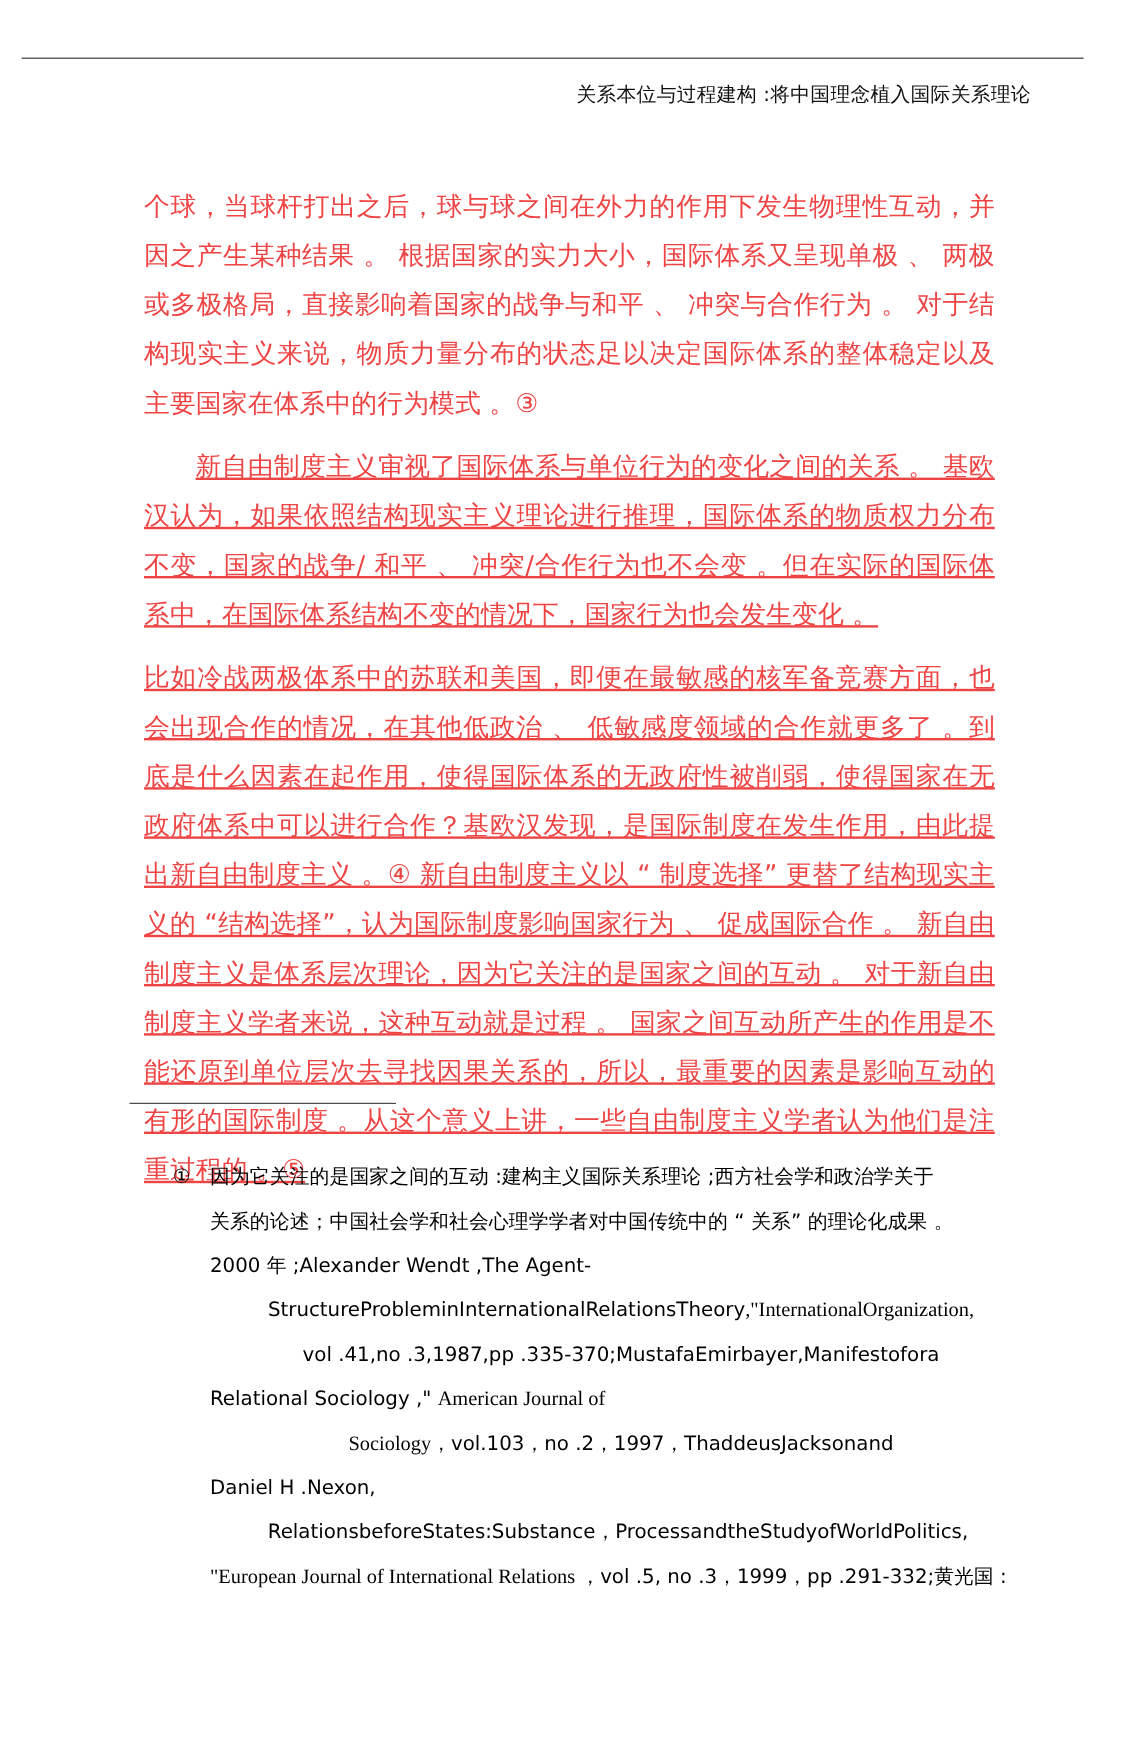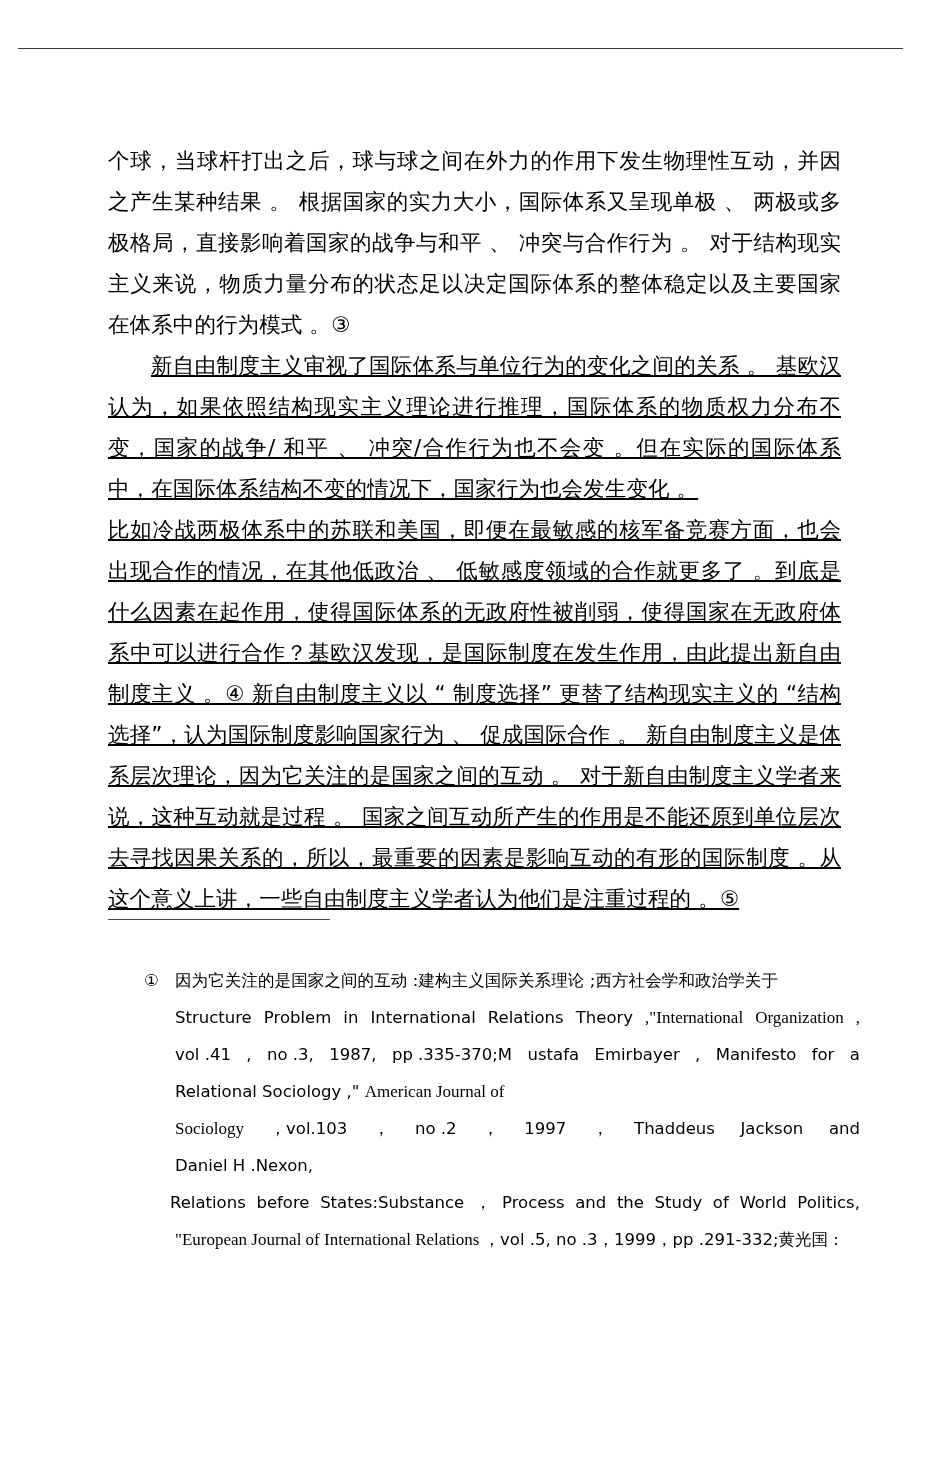--- a/index.html
+++ b/index.html
@@ -45,22 +45,22 @@
     position: absolute;
     left: 108px;
     top: 140px;
     width: 733px;
   }
   .para {
     font-size: 21.5px;
     line-height: 41px;
     text-align: justify;
     text-justify: inter-character;
-    color: #000000;
-    margin: 0;
+    color: #ef4444;
+    margin: 12px;
     letter-spacing: 0.1px;
   }
   .para.indent {
     text-indent: 2em;
   }
   .para + .para {
     margin-top: 0px;
     text-decoration: underline;
   }
 
@@ -94,21 +94,21 @@
     top: 0;
     font-size: 16.5px;
     line-height: 37px;
   }
   .note-line {
     display: block;
     white-space: nowrap;
   }
   .note-line.justify {
     display: flex;
-    justify-content: space-between;
+    justify-content: center;
     white-space: nowrap;
   }
   .note-line.justify > span {
     display: inline-block;
   }
   .sans {
     font-family: "DejaVu Sans", "Liberation Sans", sans-serif;
   }
   .serif {
     font-family: "Liberation Serif", "DejaVu Serif", serif;
@@ -123,34 +123,37 @@
     letter-spacing: 0.1px;
   }
 </style>
 </head>
 <body>
 
 <div class="page">
 
   <div class="header-rule"></div>
 
+  <div class="running-head">关系本位与过程建构 :将中国理念植入国际关系理论</div>
 
   <div class="body-block">
     <p class="para">个球，当球杆打出之后，球与球之间在外力的作用下发生物理性互动，并因之产生某种结果 。 根据国家的实力大小，国际体系又呈现单极 、 两极或多极格局，直接影响着国家的战争与和平 、 冲突与合作行为 。 对于结构现实主义来说，物质力量分布的状态足以决定国际体系的整体稳定以及主要国家在体系中的行为模式 。③</p>
     <p class="para indent">新自由制度主义审视了国际体系与单位行为的变化之间的关系 。 基欧汉认为，如果依照结构现实主义理论进行推理，国际体系的物质权力分布不变，国家的战争/ 和平 、 冲突/合作行为也不会变 。但在实际的国际体系中，在国际体系结构不变的情况下，国家行为也会发生变化 。</p>
     <p class="para">比如冷战两极体系中的苏联和美国，即便在最敏感的核军备竞赛方面，也会出现合作的情况，在其他低政治 、 低敏感度领域的合作就更多了 。到底是什么因素在起作用，使得国际体系的无政府性被削弱，使得国家在无政府体系中可以进行合作？基欧汉发现，是国际制度在发生作用，由此提出新自由制度主义 。④ 新自由制度主义以 “ 制度选择” 更替了结构现实主义的 “结构选择”，认为国际制度影响国家行为 、 促成国际合作 。 新自由制度主义是体系层次理论，因为它关注的是国家之间的互动 。 对于新自由制度主义学者来说，这种互动就是过程 。 国家之间互动所产生的作用是不能还原到单位层次去寻找因果关系的，所以，最重要的因素是影响互动的有形的国际制度 。从这个意义上讲，一些自由制度主义学者认为他们是注重过程的 。⑤</p>
   </div>
 
   <div class="note-rule"></div>
 
   <div class="notes">
     <div class="note">
       <span class="note-marker">①</span>
       <div id="footnote-body-0">
           <span class="cjk-line">因为它关注的是国家之间的互动 :建构主义国际关系理论 ;西方社会学和政治学关于</span>
+          <span class="cjk-line">关系的论述；中国社会学和社会心理学学者对中国传统中的 “ 关系” 的理论化成果 。</span>
+          <span class="note-line"><span class="sans">2000 年 ;Alexander Wendt , </span><span class="sans neg-ind">The Agent-</span></span>
           <span class="note-line justify">
             <span class="sans">Structure</span>
             <span class="sans">Problem</span>
             <span class="sans">in</span>
             <span class="sans">International</span>
             <span class="sans">Relations</span>
             <span class="sans">Theory</span>
             <span class="serif">,"International</span>
             <span class="serif">Organization</span>
             <span class="serif">,</span>

